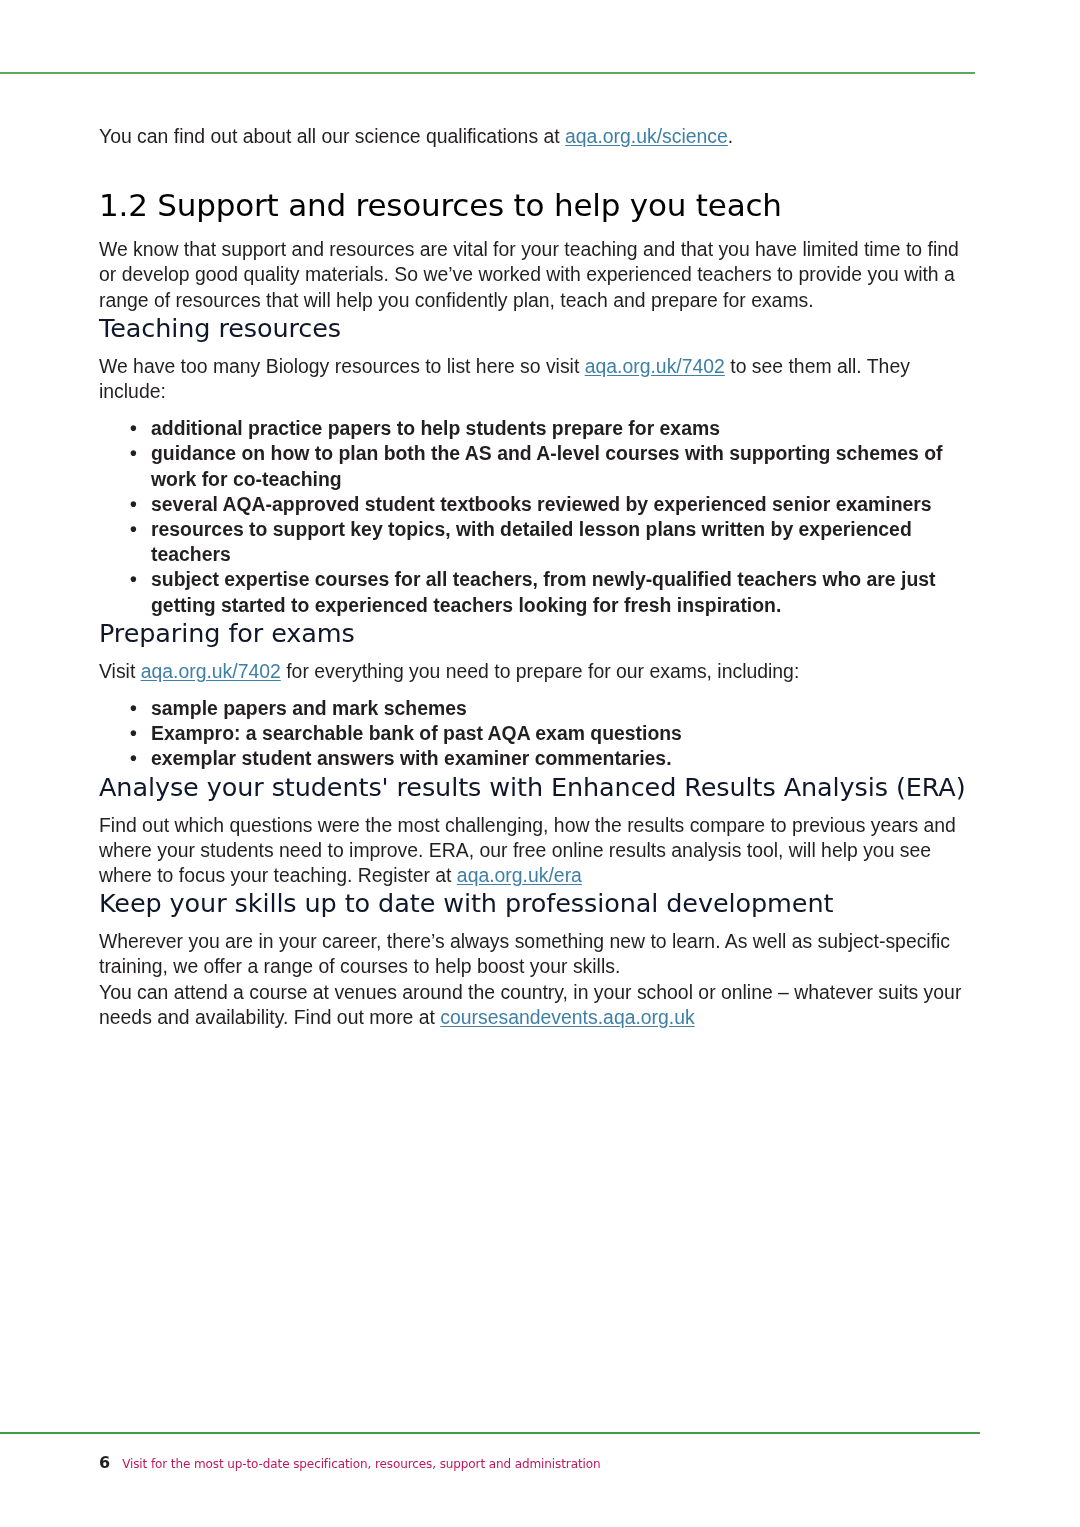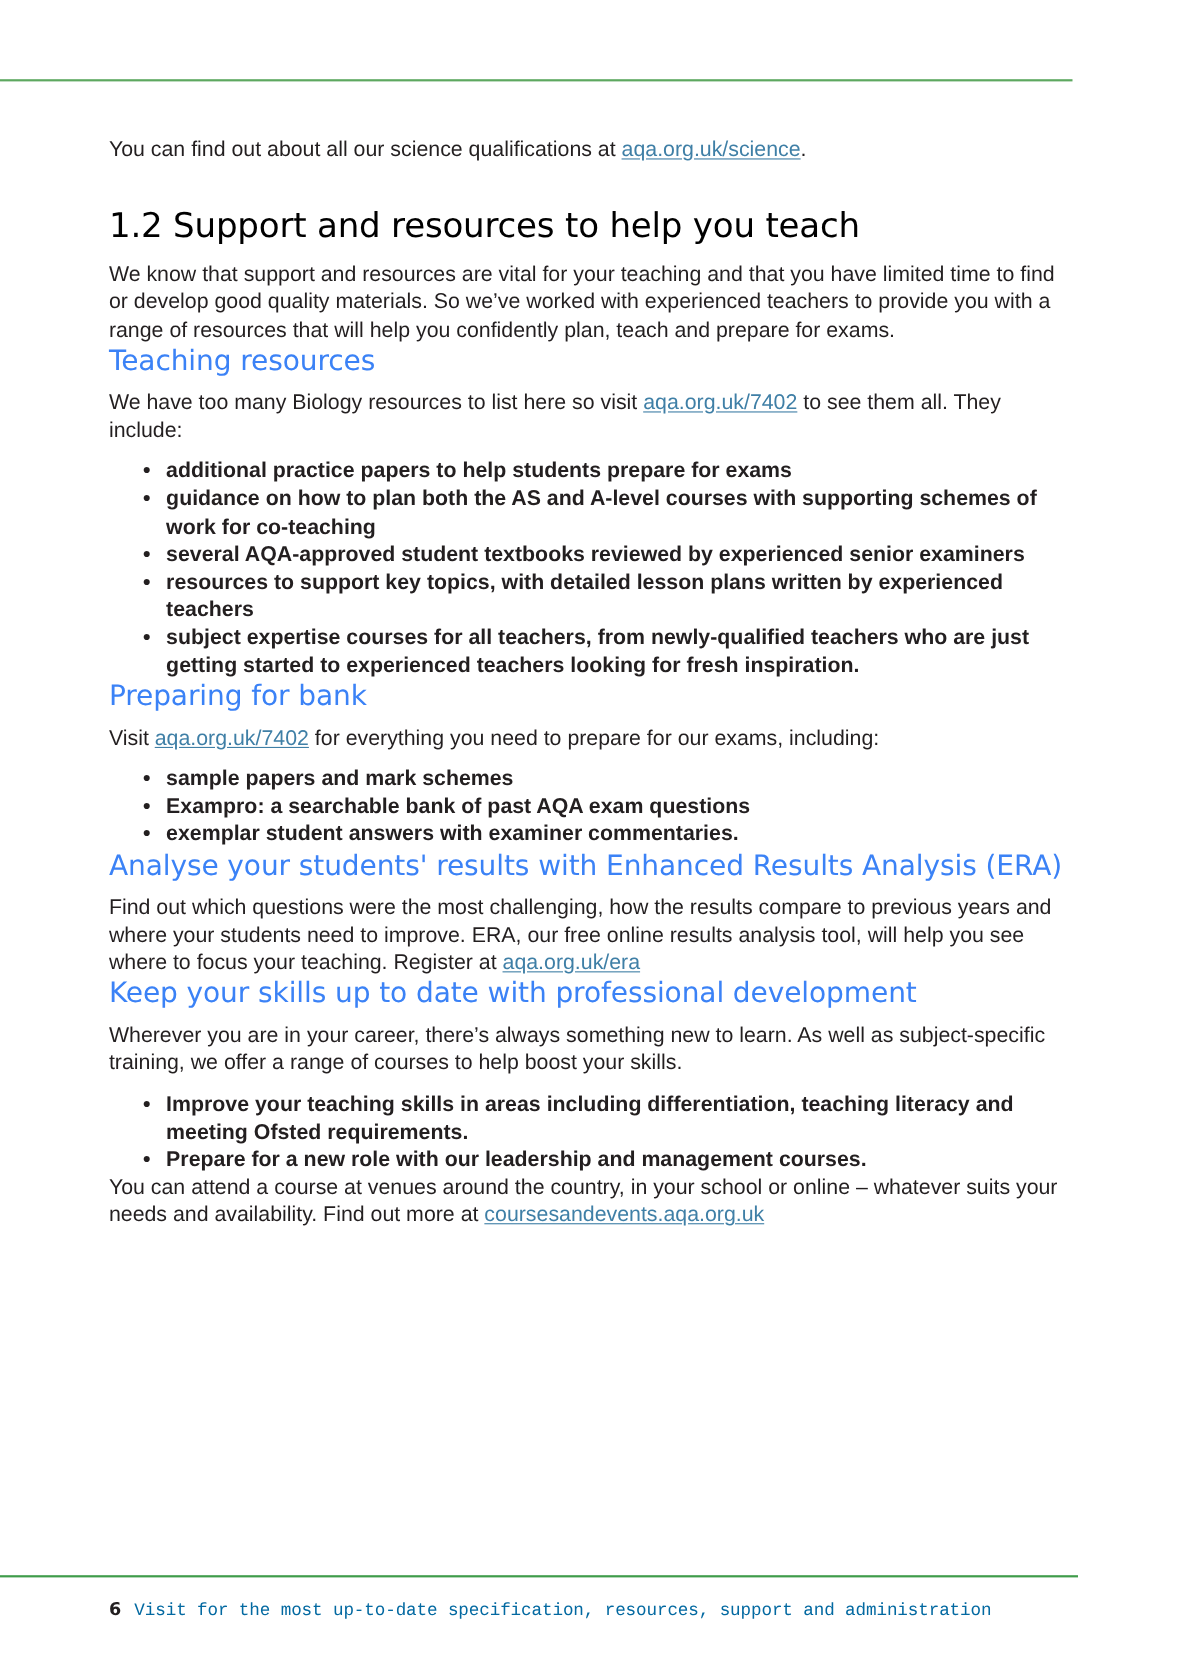--- a/index.html
+++ b/index.html
@@ -64,21 +64,21 @@
     line-height: 36px;
     color: #000000;
     margin: 0 0 14px 0;
     letter-spacing: -0.2px;
   }
   h2.h-sub {
     font-family: "DejaVu Sans", sans-serif;
     font-weight: 400;
     font-size: 25.5px;
     line-height: 30px;
-    color: #3b82f6;
+    color: #0f172a;
     margin: 0 0 11px 0;
     letter-spacing: -0.1px;
   }
 
   .sp-h2-top { margin-top: 31px; }
   .sp-p-top  { margin-top: 16px; }
 
   ul.bullets {
     list-style: none;
     margin: 12px 0 0 0;
@@ -115,25 +115,24 @@
     align-items: baseline;
     gap: 12px;
     font-family: "DejaVu Sans", sans-serif;
   }
   .footer .pageno {
     font-size: 16px;
     font-weight: 700;
     color: #231f20;
   }
   .footer .foot-text {
-    font-size: 16px;
+    font-size: 12px;
     font-weight: 400;
-    color: #0369a1;
+    color: #be185d;
     letter-spacing: -0.1px;
-    font-family: Liberation Mono, monospace;
   }
 </style>
 </head>
 <body>
 
 <div class="page">
 
   <div class="rule-top"></div>
 
   <div class="content">
@@ -148,37 +147,33 @@
     <h2 class="h-sub sp-h2-top">Teaching resources</h2>
     <p class="body"><span>We have too many Biology resources to list here so visit </span><a class="link" href="#">aqa.org.uk/7402</a><span> to see them all. They include:</span></p>
     <ul class="bullets">
       <li>additional practice papers to help students prepare for exams</li>
       <li>guidance on how to plan both the AS and A-level courses with supporting schemes of work for co-teaching</li>
       <li>several AQA-approved student textbooks reviewed by experienced senior examiners</li>
       <li>resources to support key topics, with detailed lesson plans written by experienced teachers</li>
       <li>subject expertise courses for all teachers, from newly-qualified teachers who are just getting started to experienced teachers looking for fresh inspiration.</li>
     </ul>
 
-    <h2 class="h-sub sp-h2-top">Preparing for bank</h2>
+    <h2 class="h-sub sp-h2-top">Preparing for exams</h2>
     <p class="body"><span>Visit </span><a class="link" href="#">aqa.org.uk/7402</a><span> for everything you need to prepare for our exams, including:</span></p>
     <ul class="bullets">
       <li>sample papers and mark schemes</li>
       <li>Exampro: a searchable bank of past AQA exam questions</li>
       <li>exemplar student answers with examiner commentaries.</li>
     </ul>
 
     <h2 class="h-sub sp-h2-top">Analyse your students' results with Enhanced Results Analysis (ERA)</h2>
     <p class="body"><span>Find out which questions were the most challenging, how the results compare to previous years and where your students need to improve. ERA, our free online results analysis tool, will help you see where to focus your teaching. Register at </span><a class="link" href="#">aqa.org.uk/era</a></p>
 
     <h2 class="h-sub sp-h2-top">Keep your skills up to date with professional development</h2>
     <p class="body">Wherever you are in your career, there’s always something new to learn. As well as subject-specific training, we offer a range of courses to help boost your skills.</p>
-    <ul class="bullets">
-      <li>Improve your teaching skills in areas including differentiation, teaching literacy and meeting Ofsted requirements.</li>
-      <li>Prepare for a new role with our leadership and management courses.</li>
-    </ul>
     <p class="body sp-p-top"><span>You can attend a course at venues around the country, in your school or online – whatever suits your needs and availability. Find out more at </span><a class="link" href="#">coursesandevents.aqa.org.uk</a></p>
 
   </div>
 
   <div class="rule-bottom"></div>
 
   <div class="footer">
     <span class="pageno">6</span>
     <span class="foot-text">Visit for the most up-to-date specification, resources, support and administration</span>
   </div>

